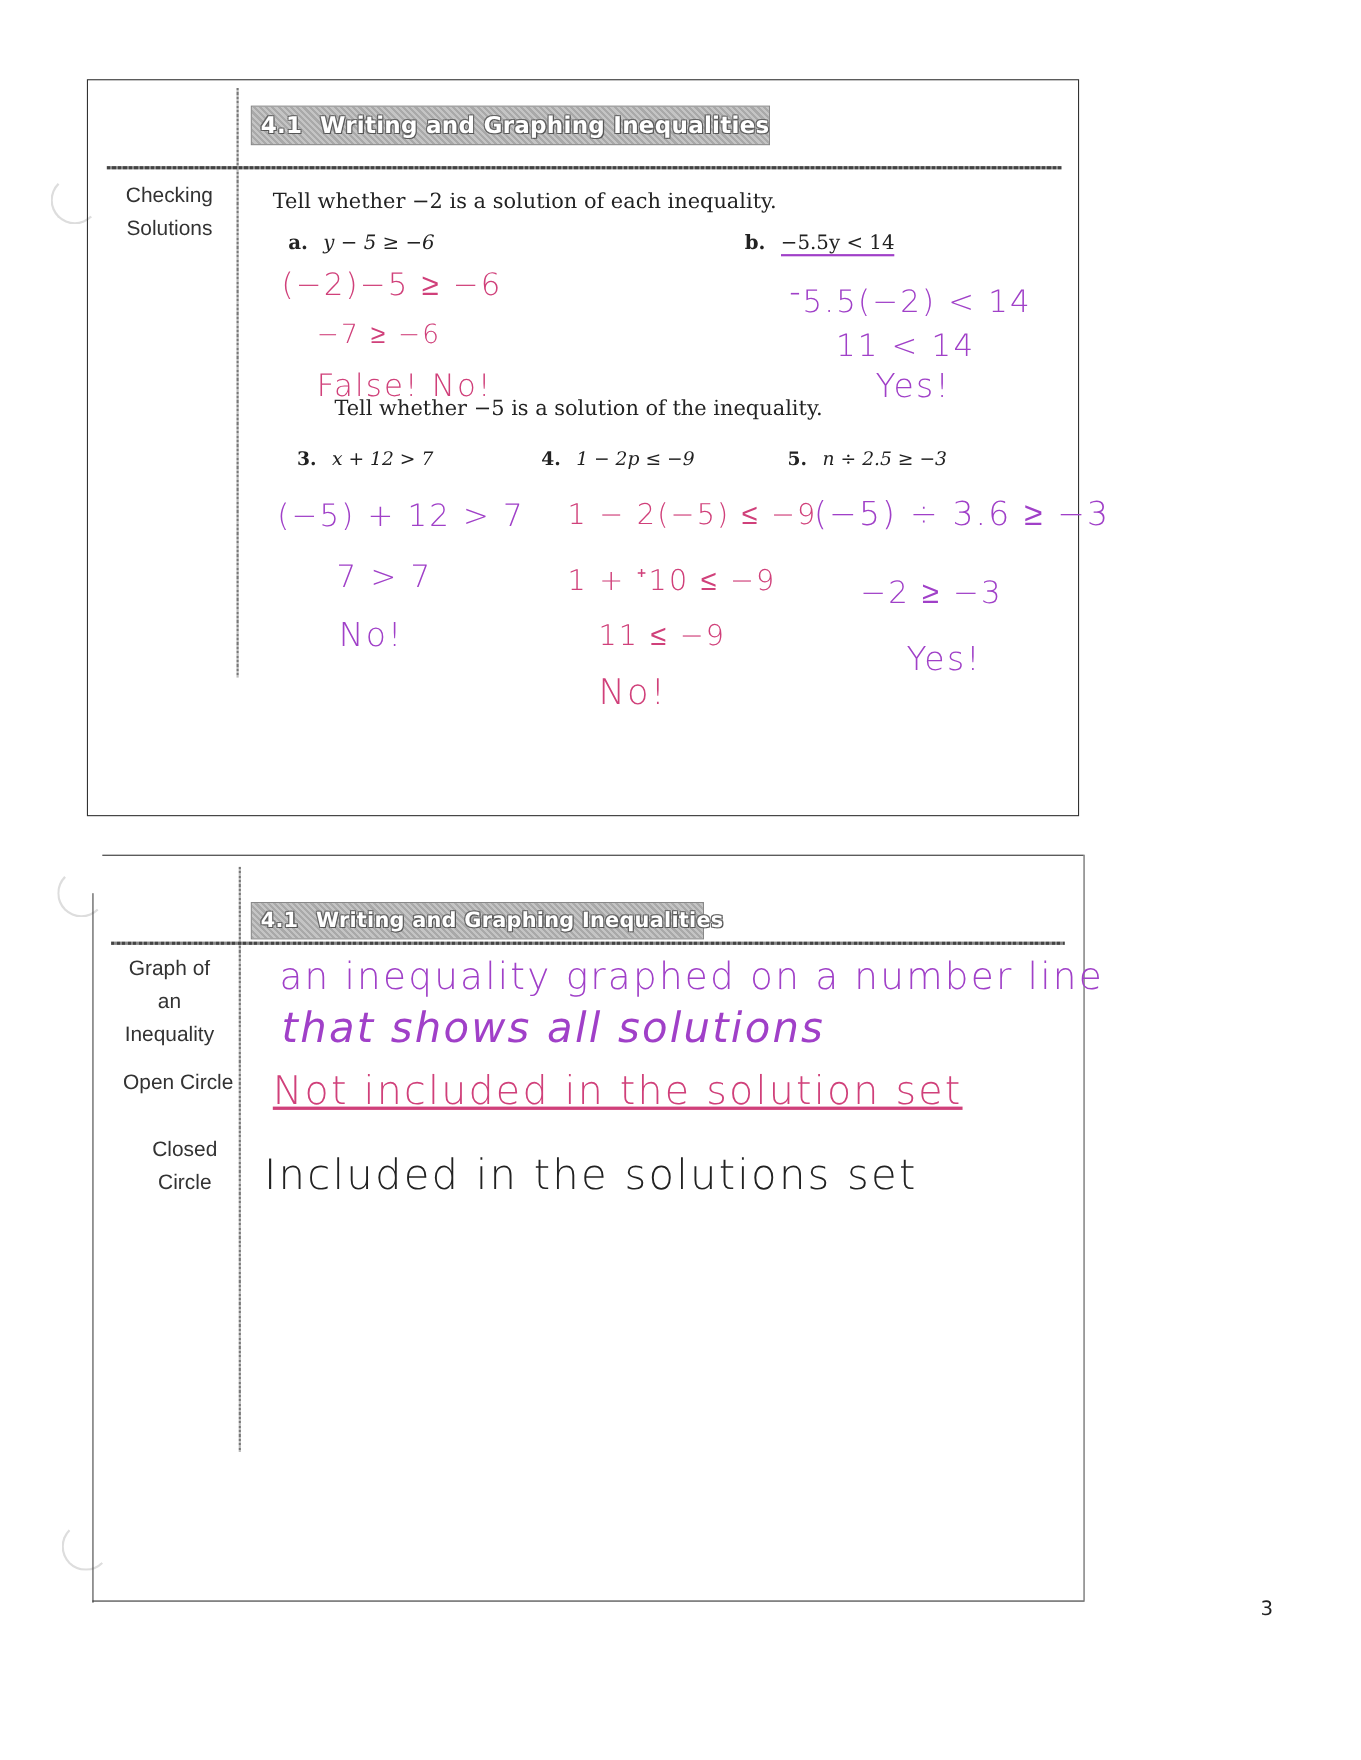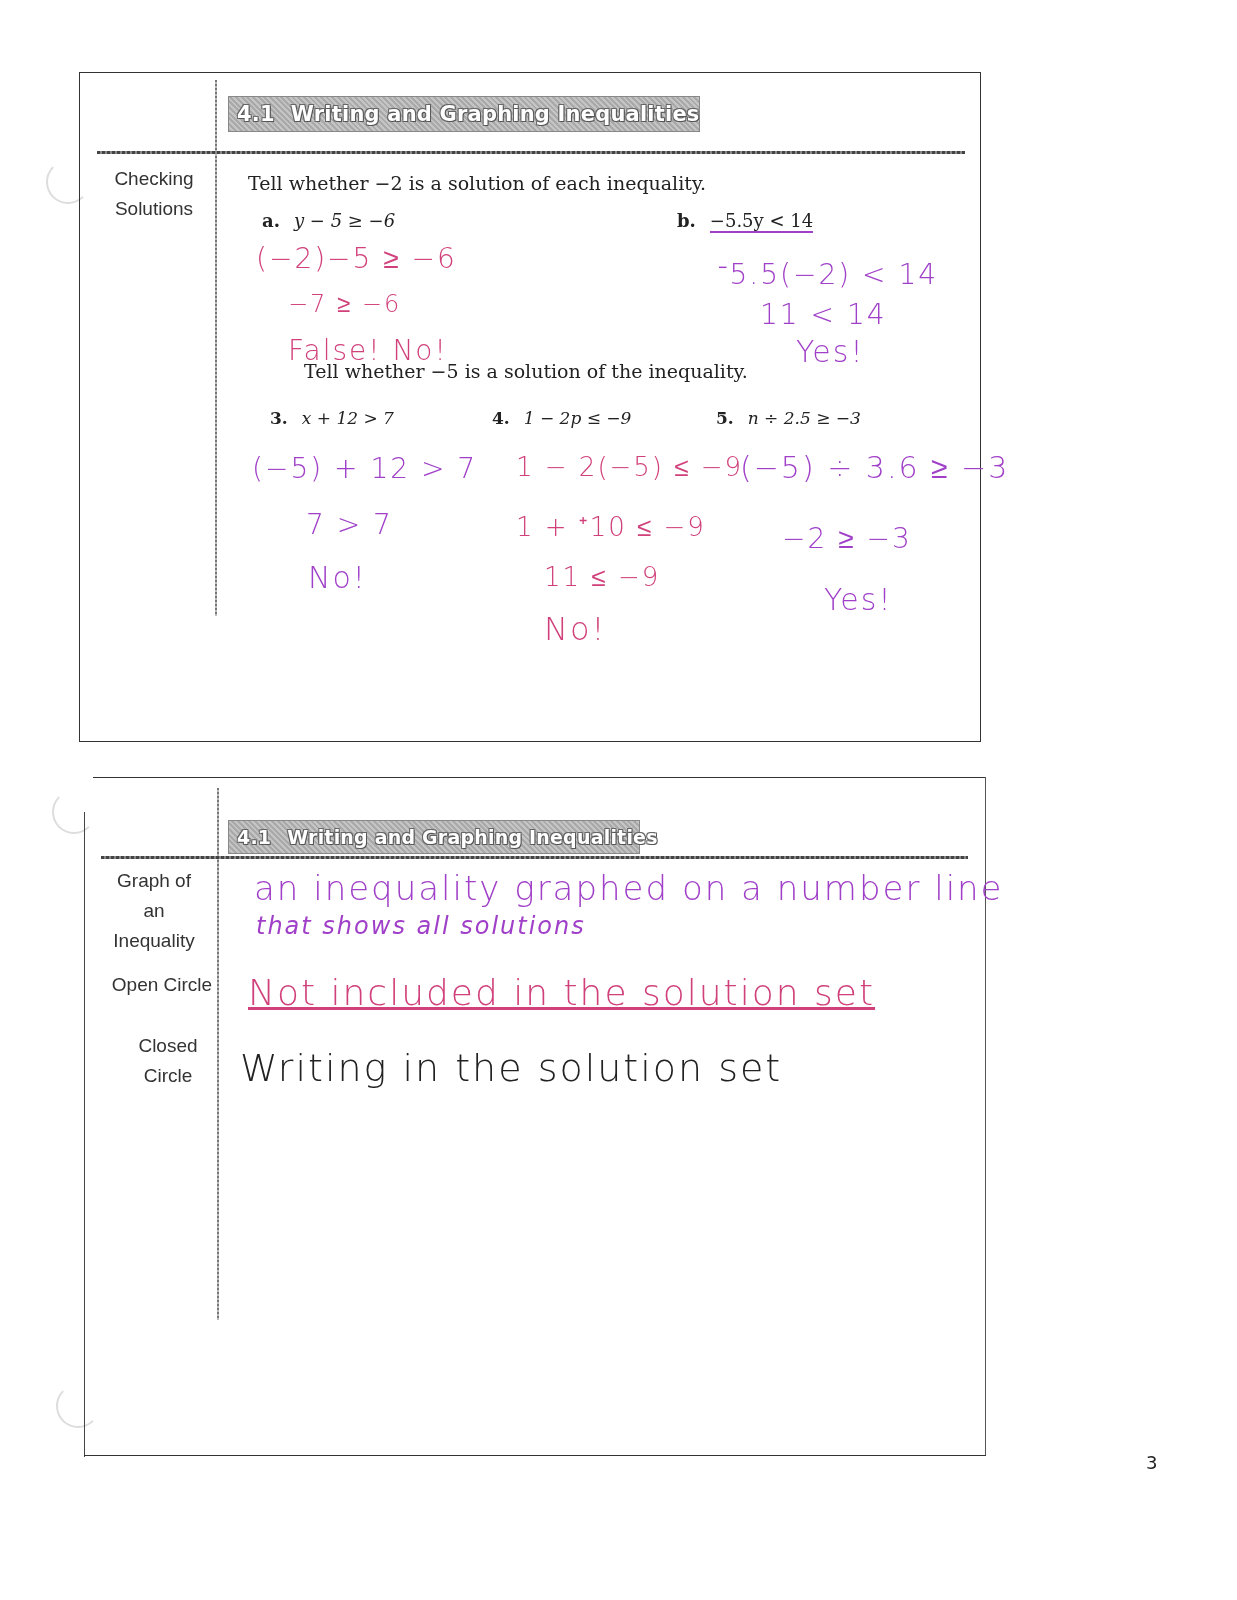--- a/index.html
+++ b/index.html
@@ -111,27 +111,27 @@
     <span class="num">4.1</span>
     <span>Writing and Graphing Inequalities</span>
   </div>
 
   <div class="label" style="left:98px;top:866px;width:112px;">
     <div>Graph of</div>
     <div>an</div>
     <div>Inequality</div>
   </div>
   <div class="hand purple" style="left:254px;top:868px;font-size:34px;">an inequality graphed on a number line</div>
-  <div class="hand purple" style="left:256px;top:912px;font-size:24px;font-style:italic;">that shows all solutions</div>
+  <div class="hand purple" style="left:256px;top:912px;font-size:38px;font-style:italic;">that shows all solutions</div>
 
   <div class="label" style="left:100px;top:970px;width:124px;">
     <div>Open Circle</div>
   </div>
   <div class="hand pink" style="left:248px;top:972px;font-size:36px;text-decoration:underline;">Not included in the solution set</div>
 
   <div class="label" style="left:112px;top:1031px;width:112px;">
     <div>Closed</div>
     <div>Circle</div>
   </div>
-  <div class="hand black" style="left:240px;top:1046px;font-size:38px;">Writing in the solution set</div>
+  <div class="hand black" style="left:240px;top:1046px;font-size:38px;">Included in the solutions set</div>
 </div>
 
 <div class="pagenum" style="left:1146px;top:1452px;">3</div>
 
 </body></html>

